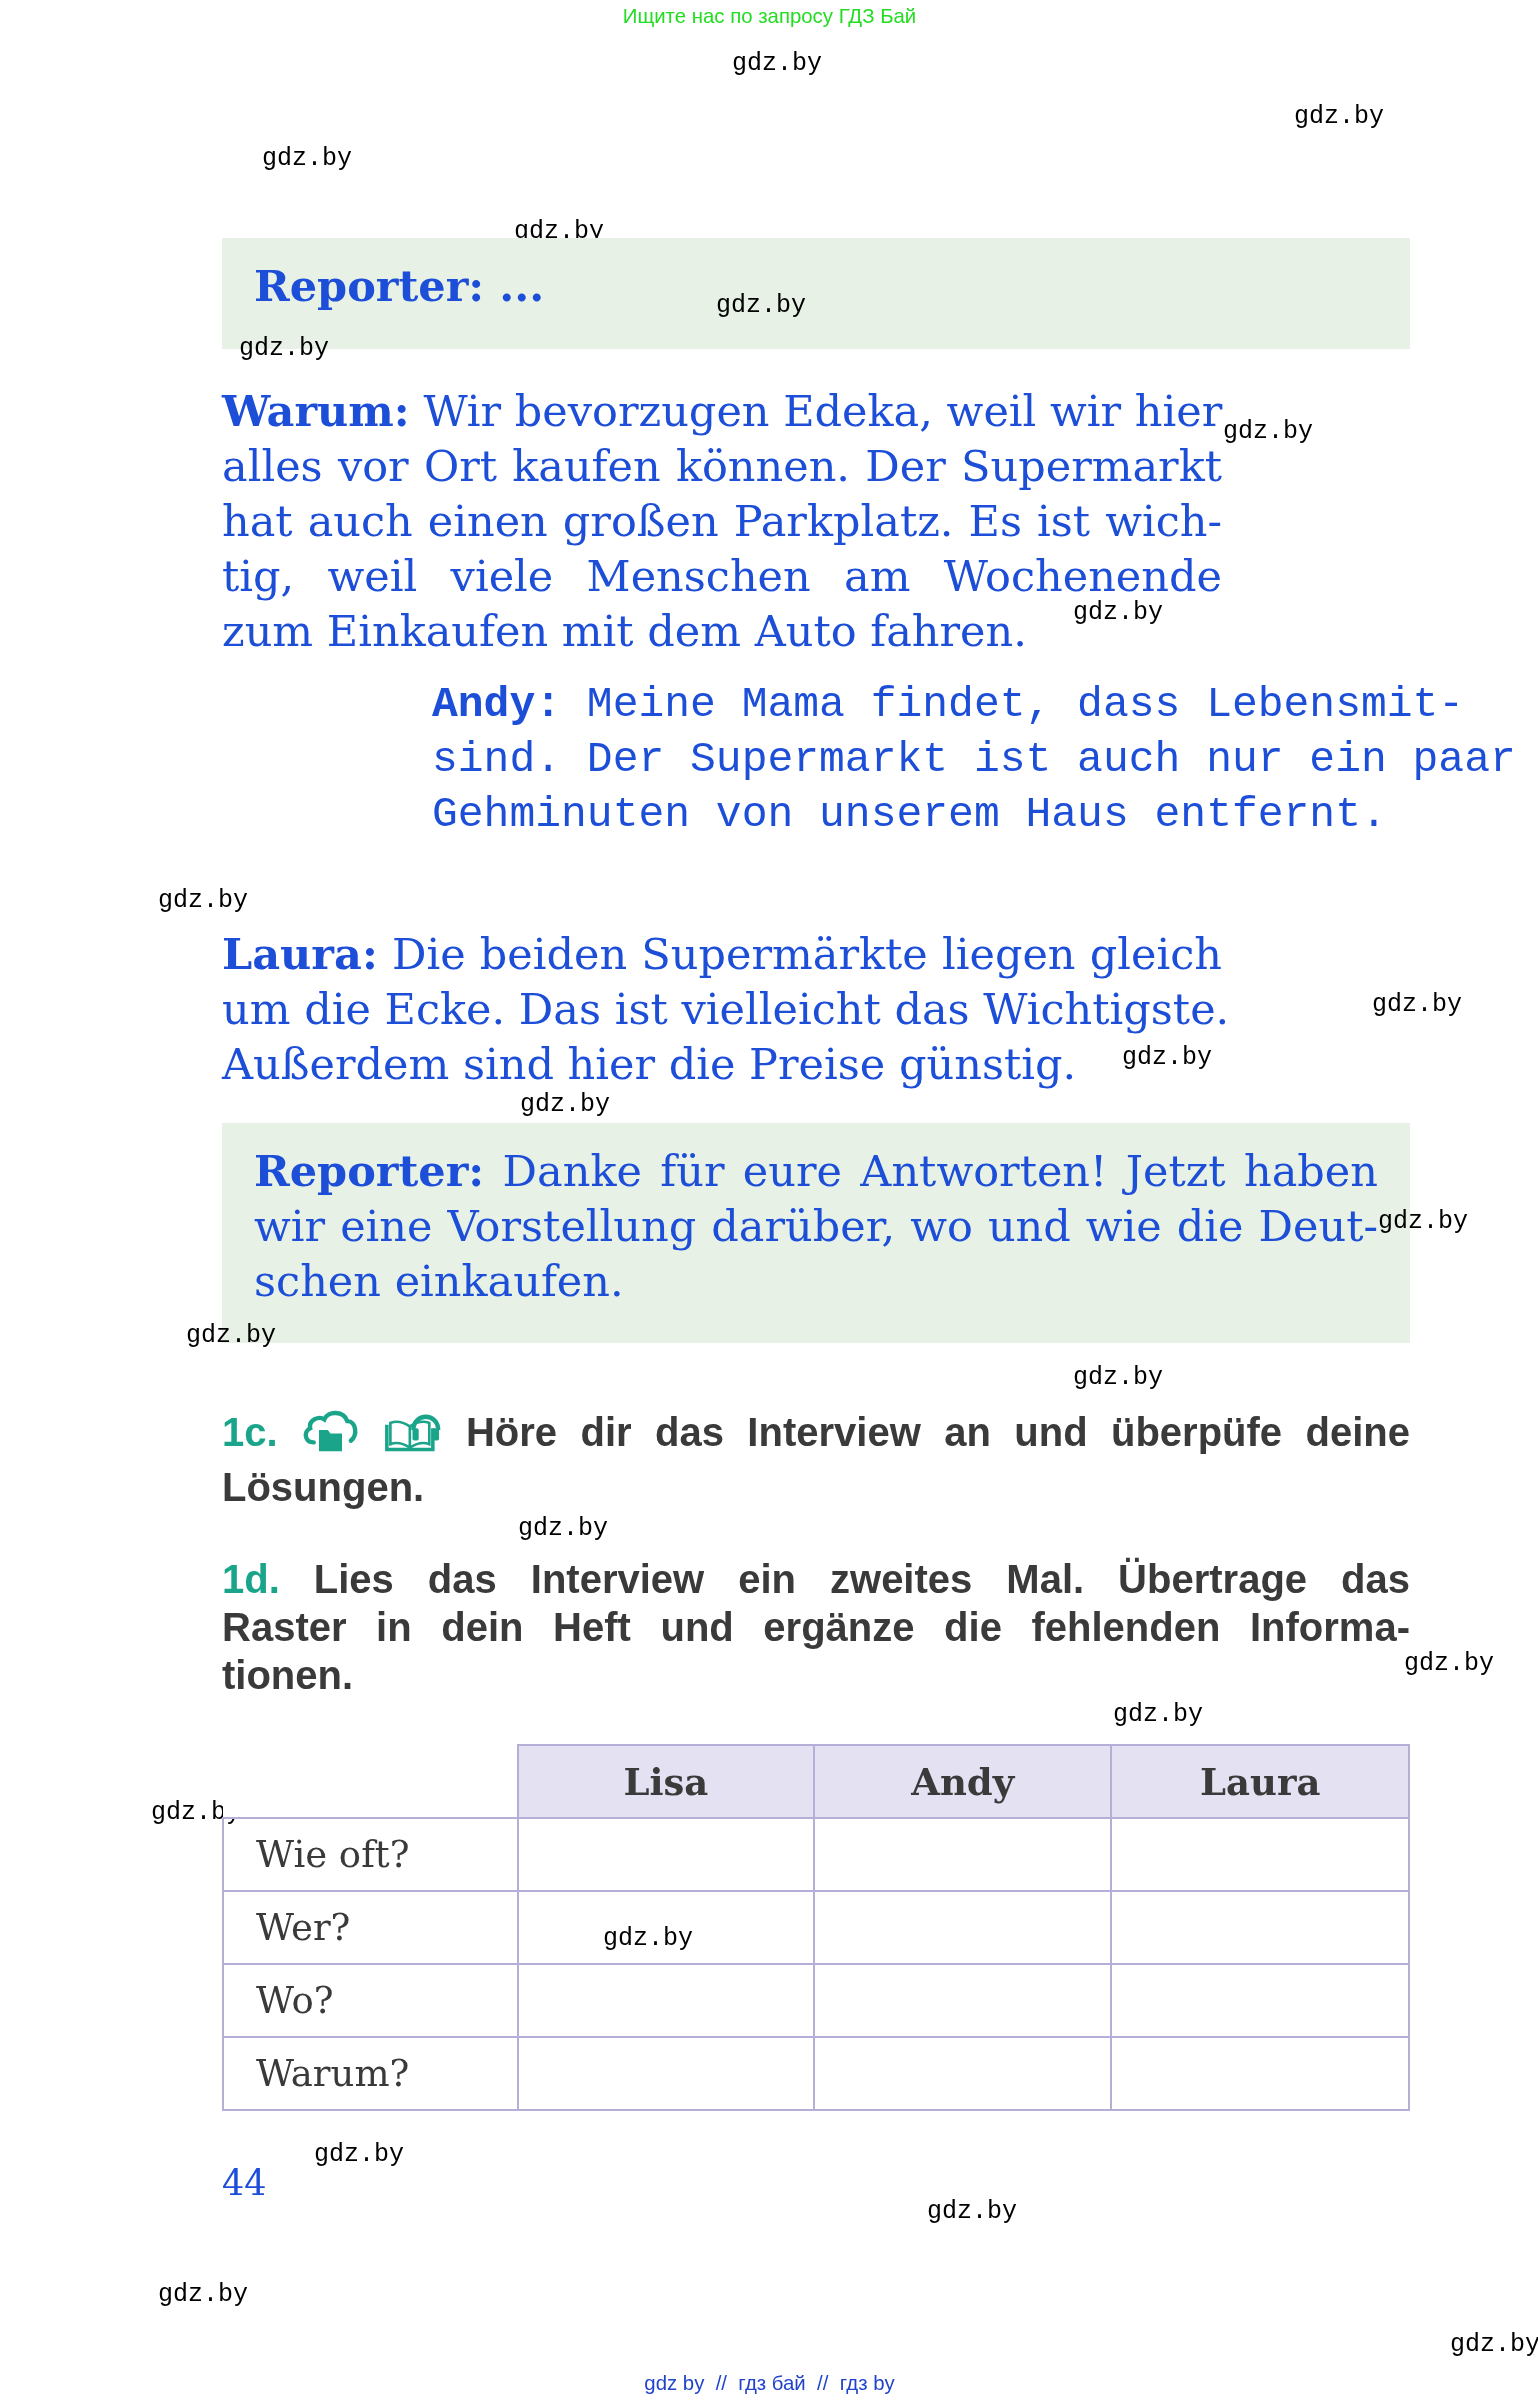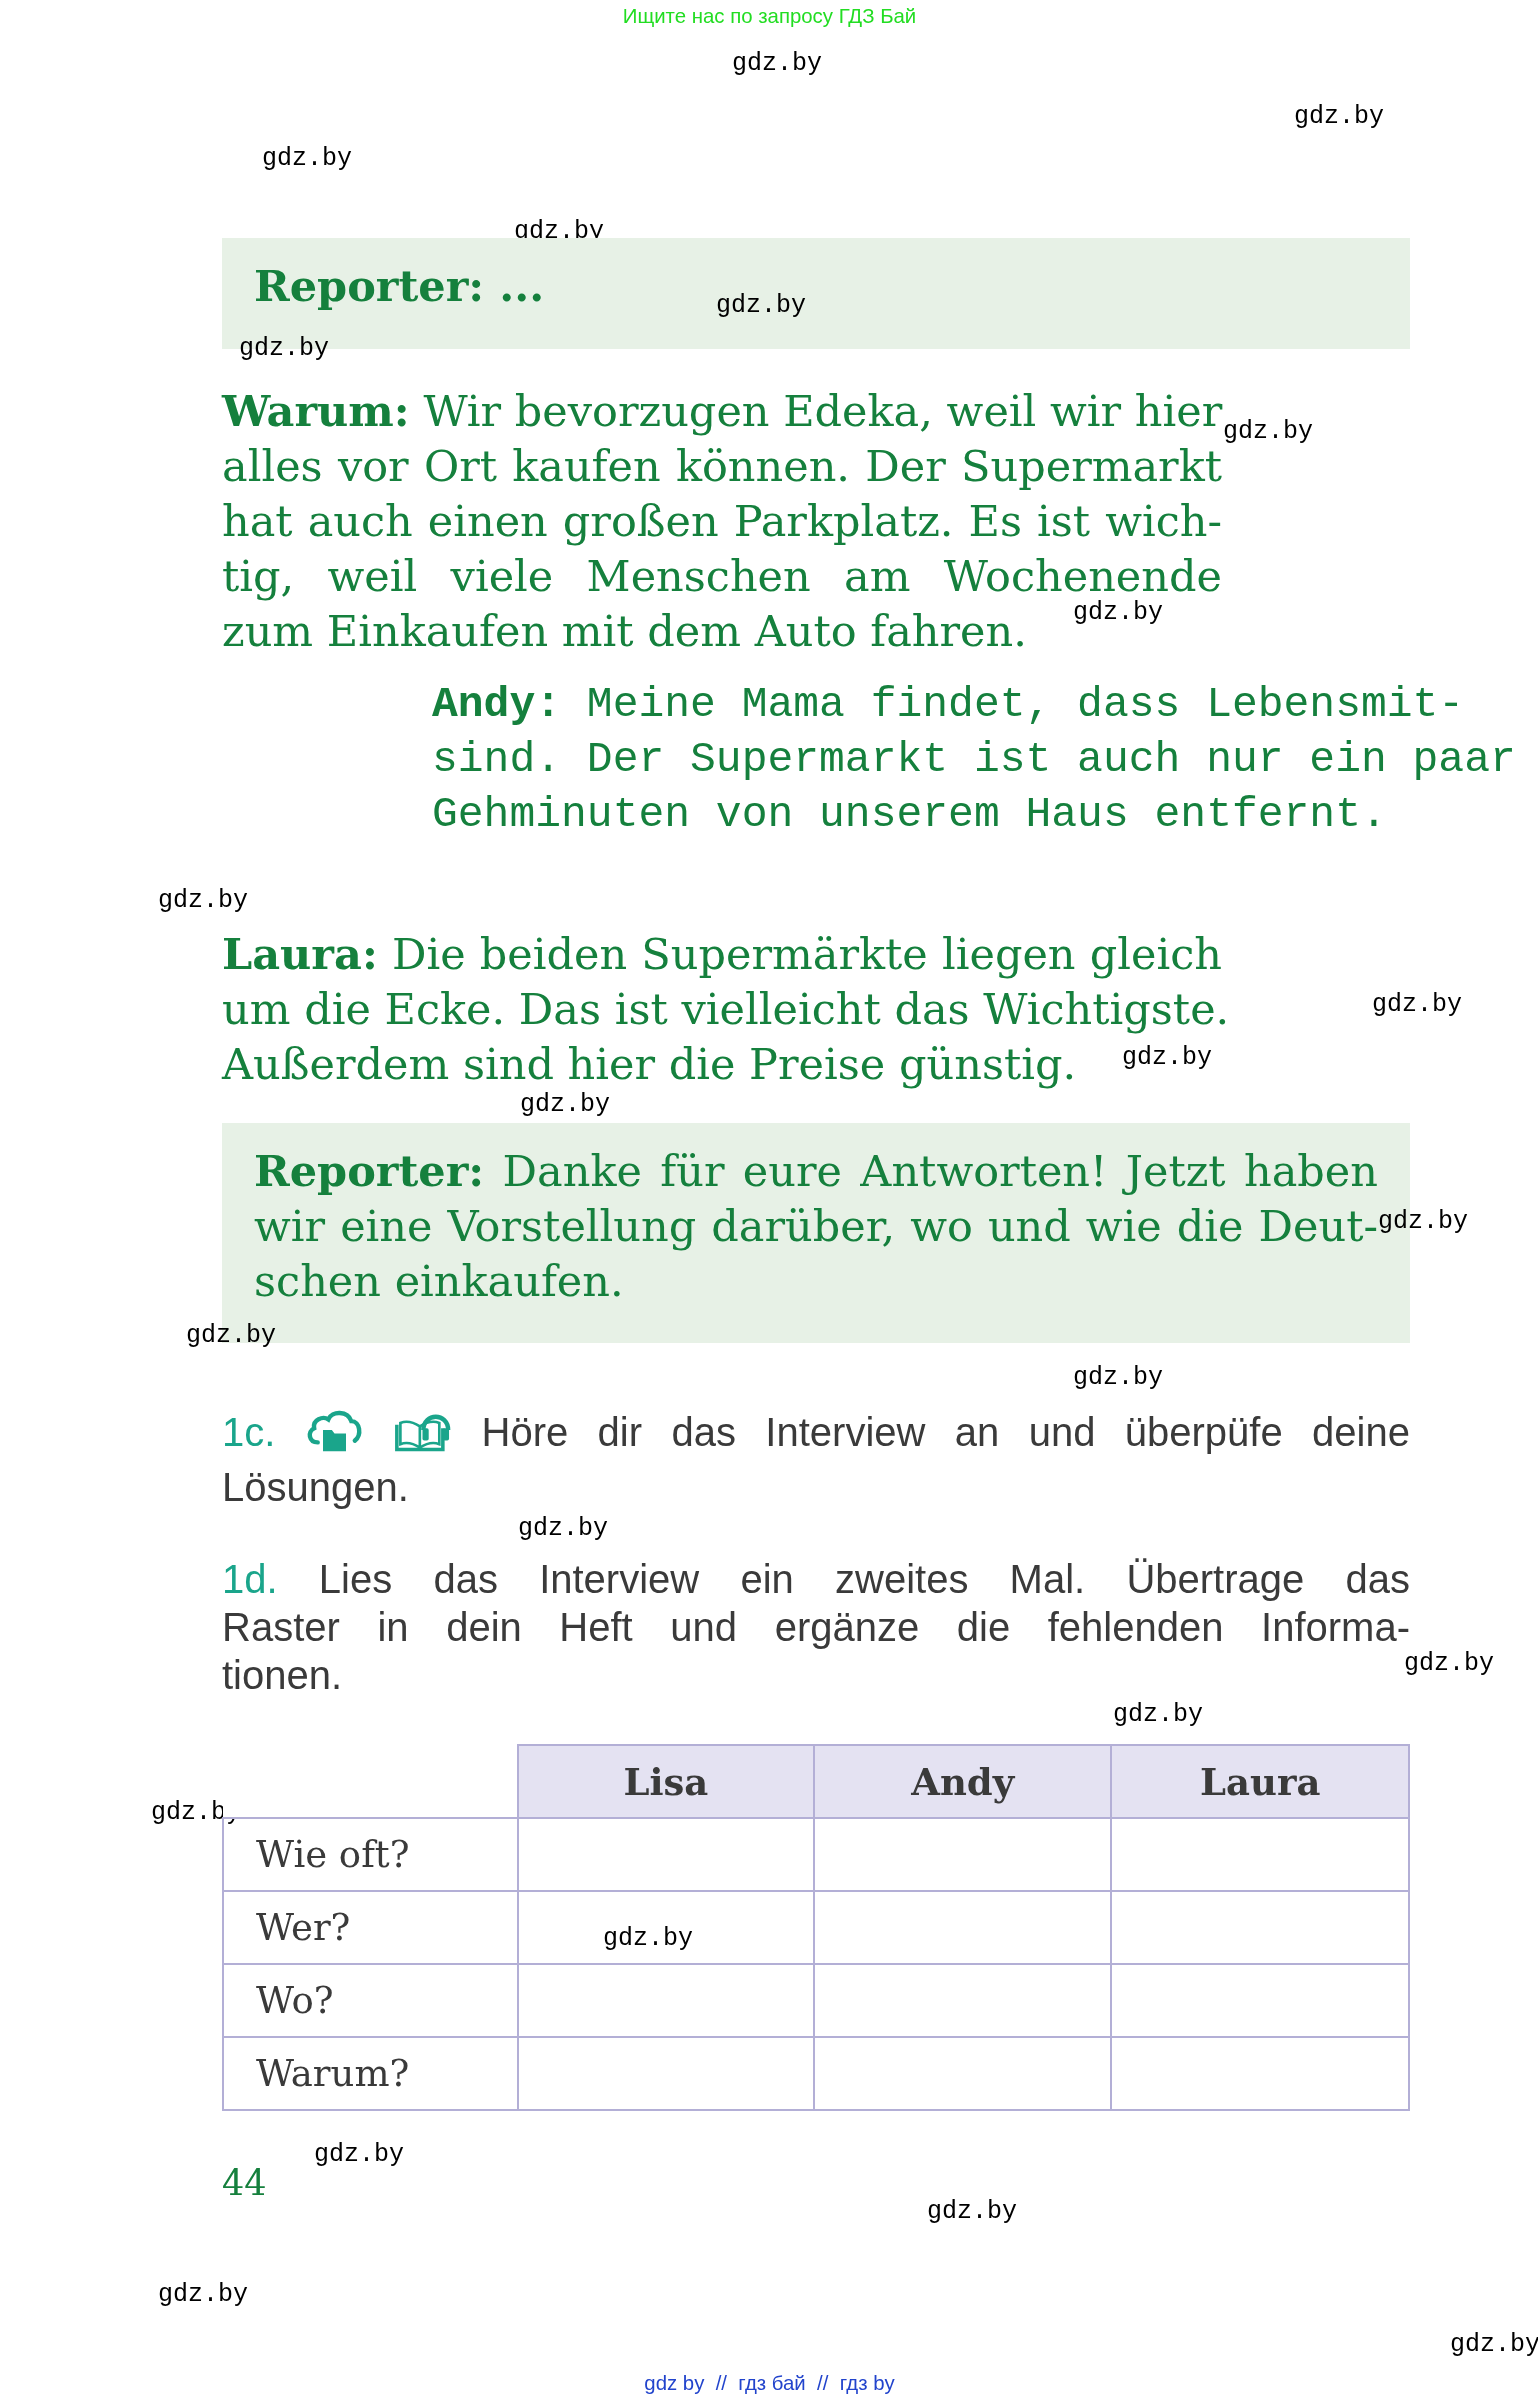--- a/index.html
+++ b/index.html
@@ -1,30 +1,30 @@
 <!DOCTYPE html>
 <html style="font-size:14px"><head>
 <meta charset="utf-8">
 <style>
   html, body { margin:0; padding:0; background:#ffffff; }
   body { width:1539px; height:2401px; position:relative; overflow:hidden; }
-  .serif { font-family: "DejaVu Serif", "Liberation Serif", serif; color:#15803d; }
+  .serif { font-family: "DejaVu Serif", "Liberation Serif", serif; color:#1d4ed8; }
   .sans  { font-family: "Liberation Sans", "DejaVu Sans", sans-serif; }
   .abs { position:absolute; }
 
   .top-banner { left:0; width:1539px; top:5.3px; text-align:center; font-size:20.4px; color:#22dd22; }
   .wm { font-family:Liberation Mono, monospace; font-size:25px; color:#000000; white-space:nowrap; }
 
   .green-box { background:#e7f1e6; }
   .dialog { font-size:43px; line-height:55px; text-align:justify; }
   .dialog b { font-weight:bold; }
   .dialog .line { display:block; text-align:justify; text-align-last:justify; white-space:nowrap; }
   .dialog .line.last { text-align-last:left; }
 
-  .task { font-family:"Liberation Sans", sans-serif; font-weight:normal; font-size:40px; line-height:48px; color:#3a3a3a; }
+  .task { font-family:"Liberation Sans", sans-serif; font-weight:bold; font-size:40px; line-height:48px; color:#3a3a3a; }
   .task .num { color:#1aa58b; }
   .task .line { display:block; white-space:nowrap; text-align:justify; text-align-last:justify; }
   .task .line.last { text-align-last:left; }
 
   table.grid { border-collapse:collapse; font-family:"DejaVu Serif","Liberation Serif",serif; color:#3a3a3a; font-size:37px; }
   table.grid td, table.grid th { border:2.7px solid #b3afd6; height:71px; padding:0; }
   table.grid th { background:#e4e2f2; font-weight:bold; text-align:center; }
   table.grid th.empty { background:#ffffff; border-top:none; border-left:none; }
   table.grid td.rowlabel { padding-left:32px; text-align:left; }
 

